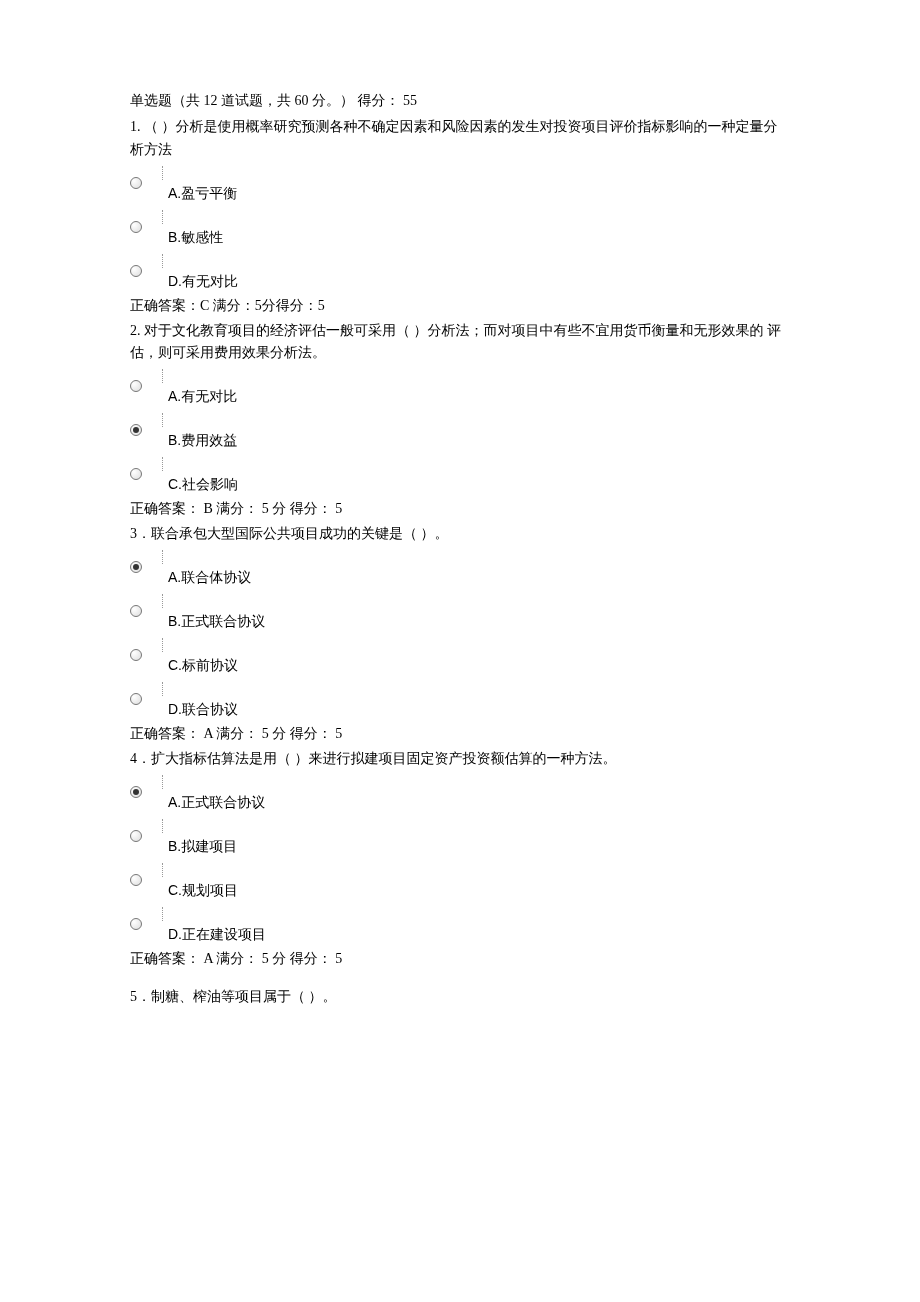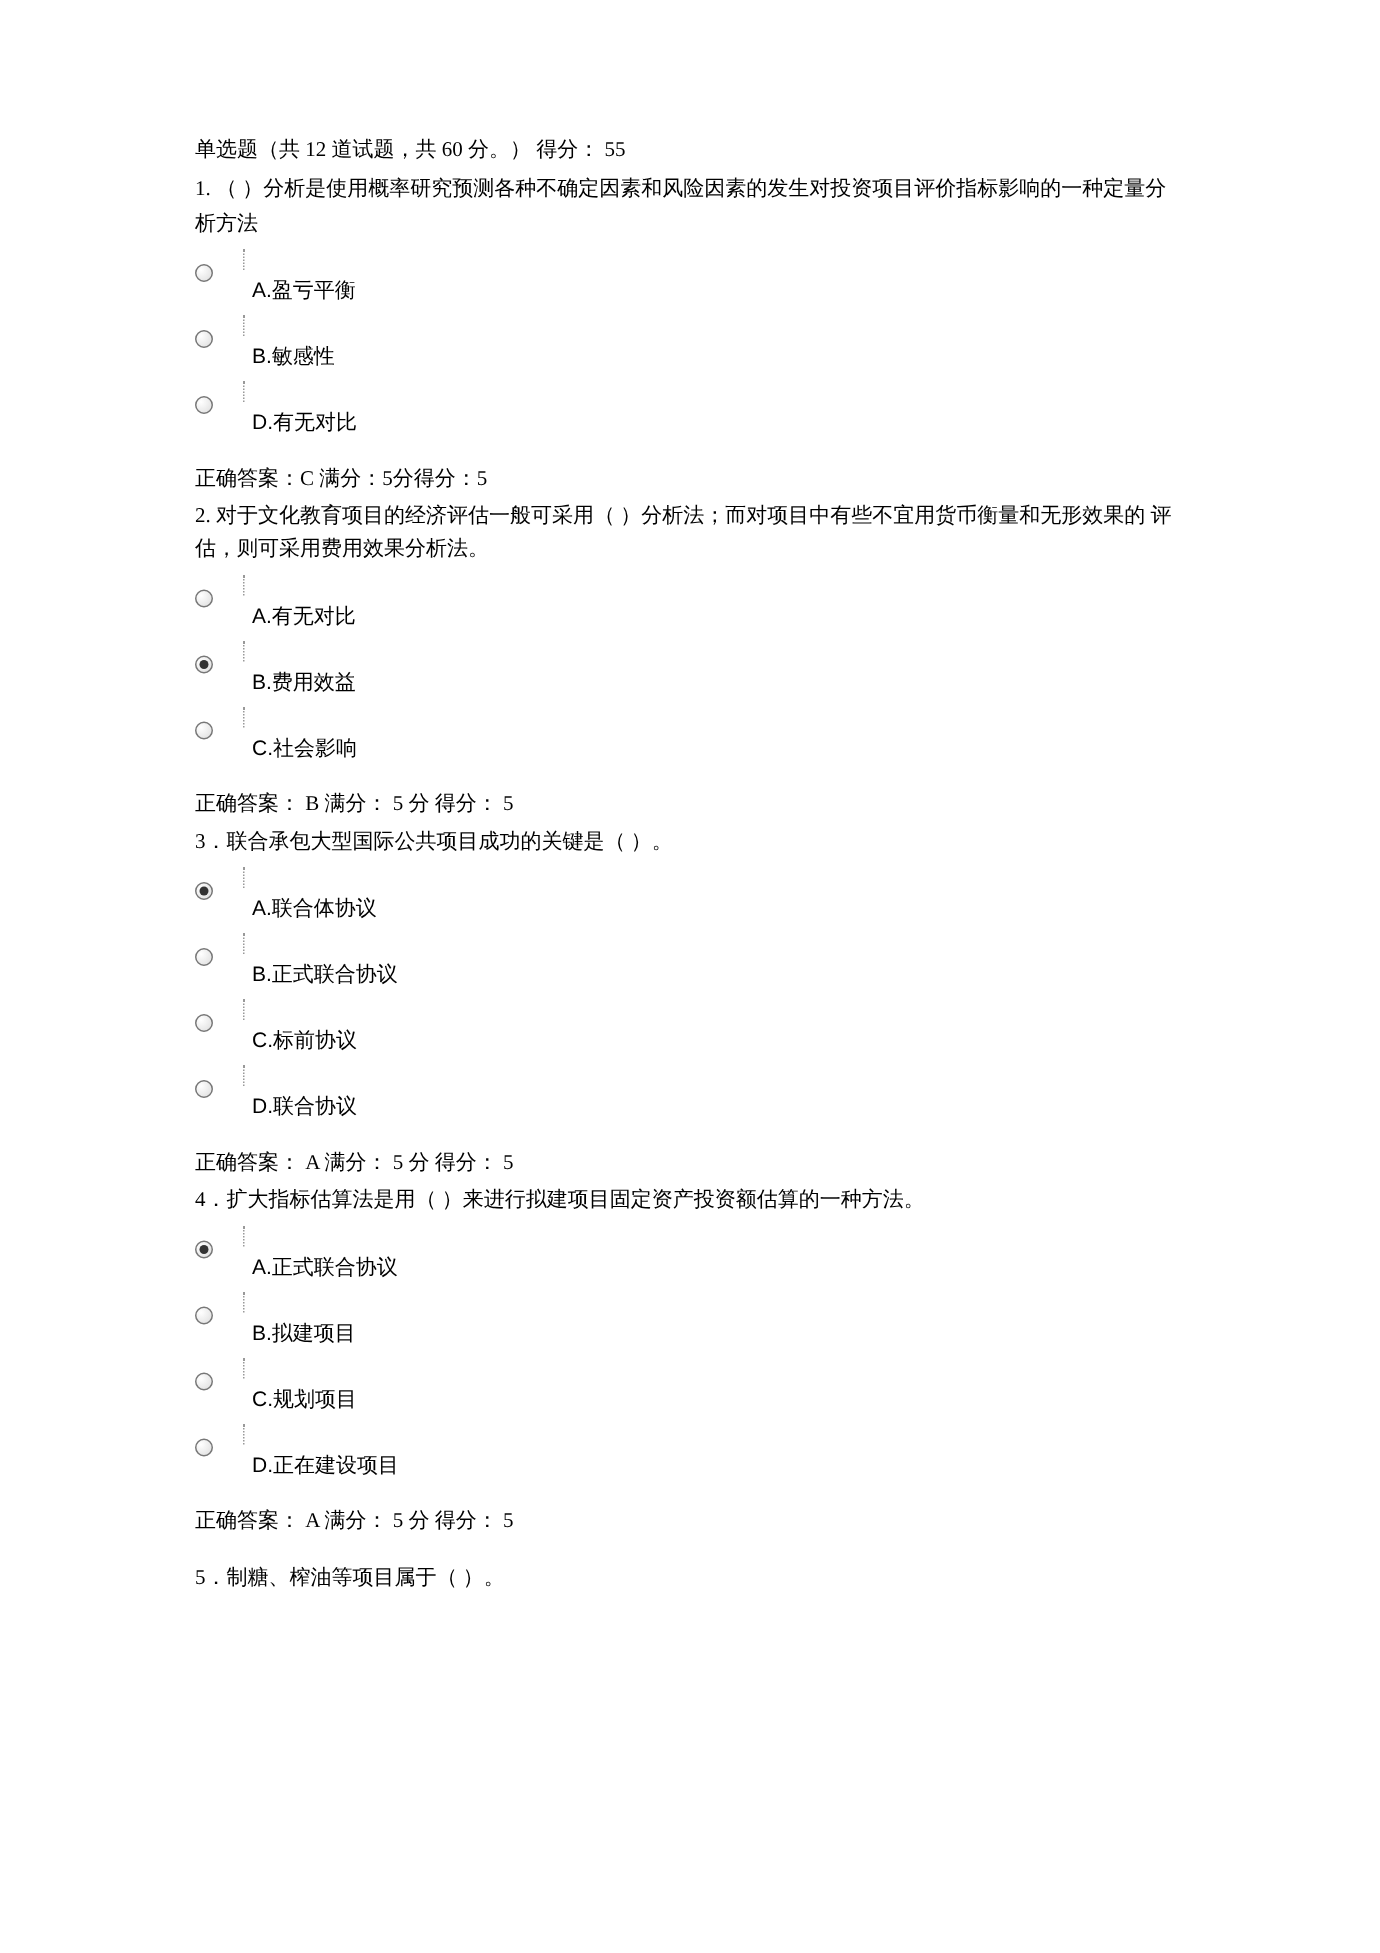--- a/index.html
+++ b/index.html
@@ -52,21 +52,21 @@
       height: 14px;
       position: absolute;
       left: 8px;
       top: 2px;
     }
     .option-text {
       padding-top: 18px;
       padding-left: 14px;
       font-family: Arial, "SimSun", sans-serif;
     }
-    .answer-line { margin-top: 16px; margin-bottom: 2px; }
+    .answer-line { margin-top: 2px; margin-bottom: 2px; }
     .q5 { margin-top: 16px; }
   </style>
 </head>
 <body>
 
 <div class="header-line">单选题（共 12 道试题，共 60 分。） 得分： 55</div>
 
 <div id="questions-container">
     <div class="question-stem">1. （ ）分析是使用概率研究预测各种不确定因素和风险因素的发生对投资项目评价指标影响的一种定量分 析方法</div>
     <div class="option-row">

